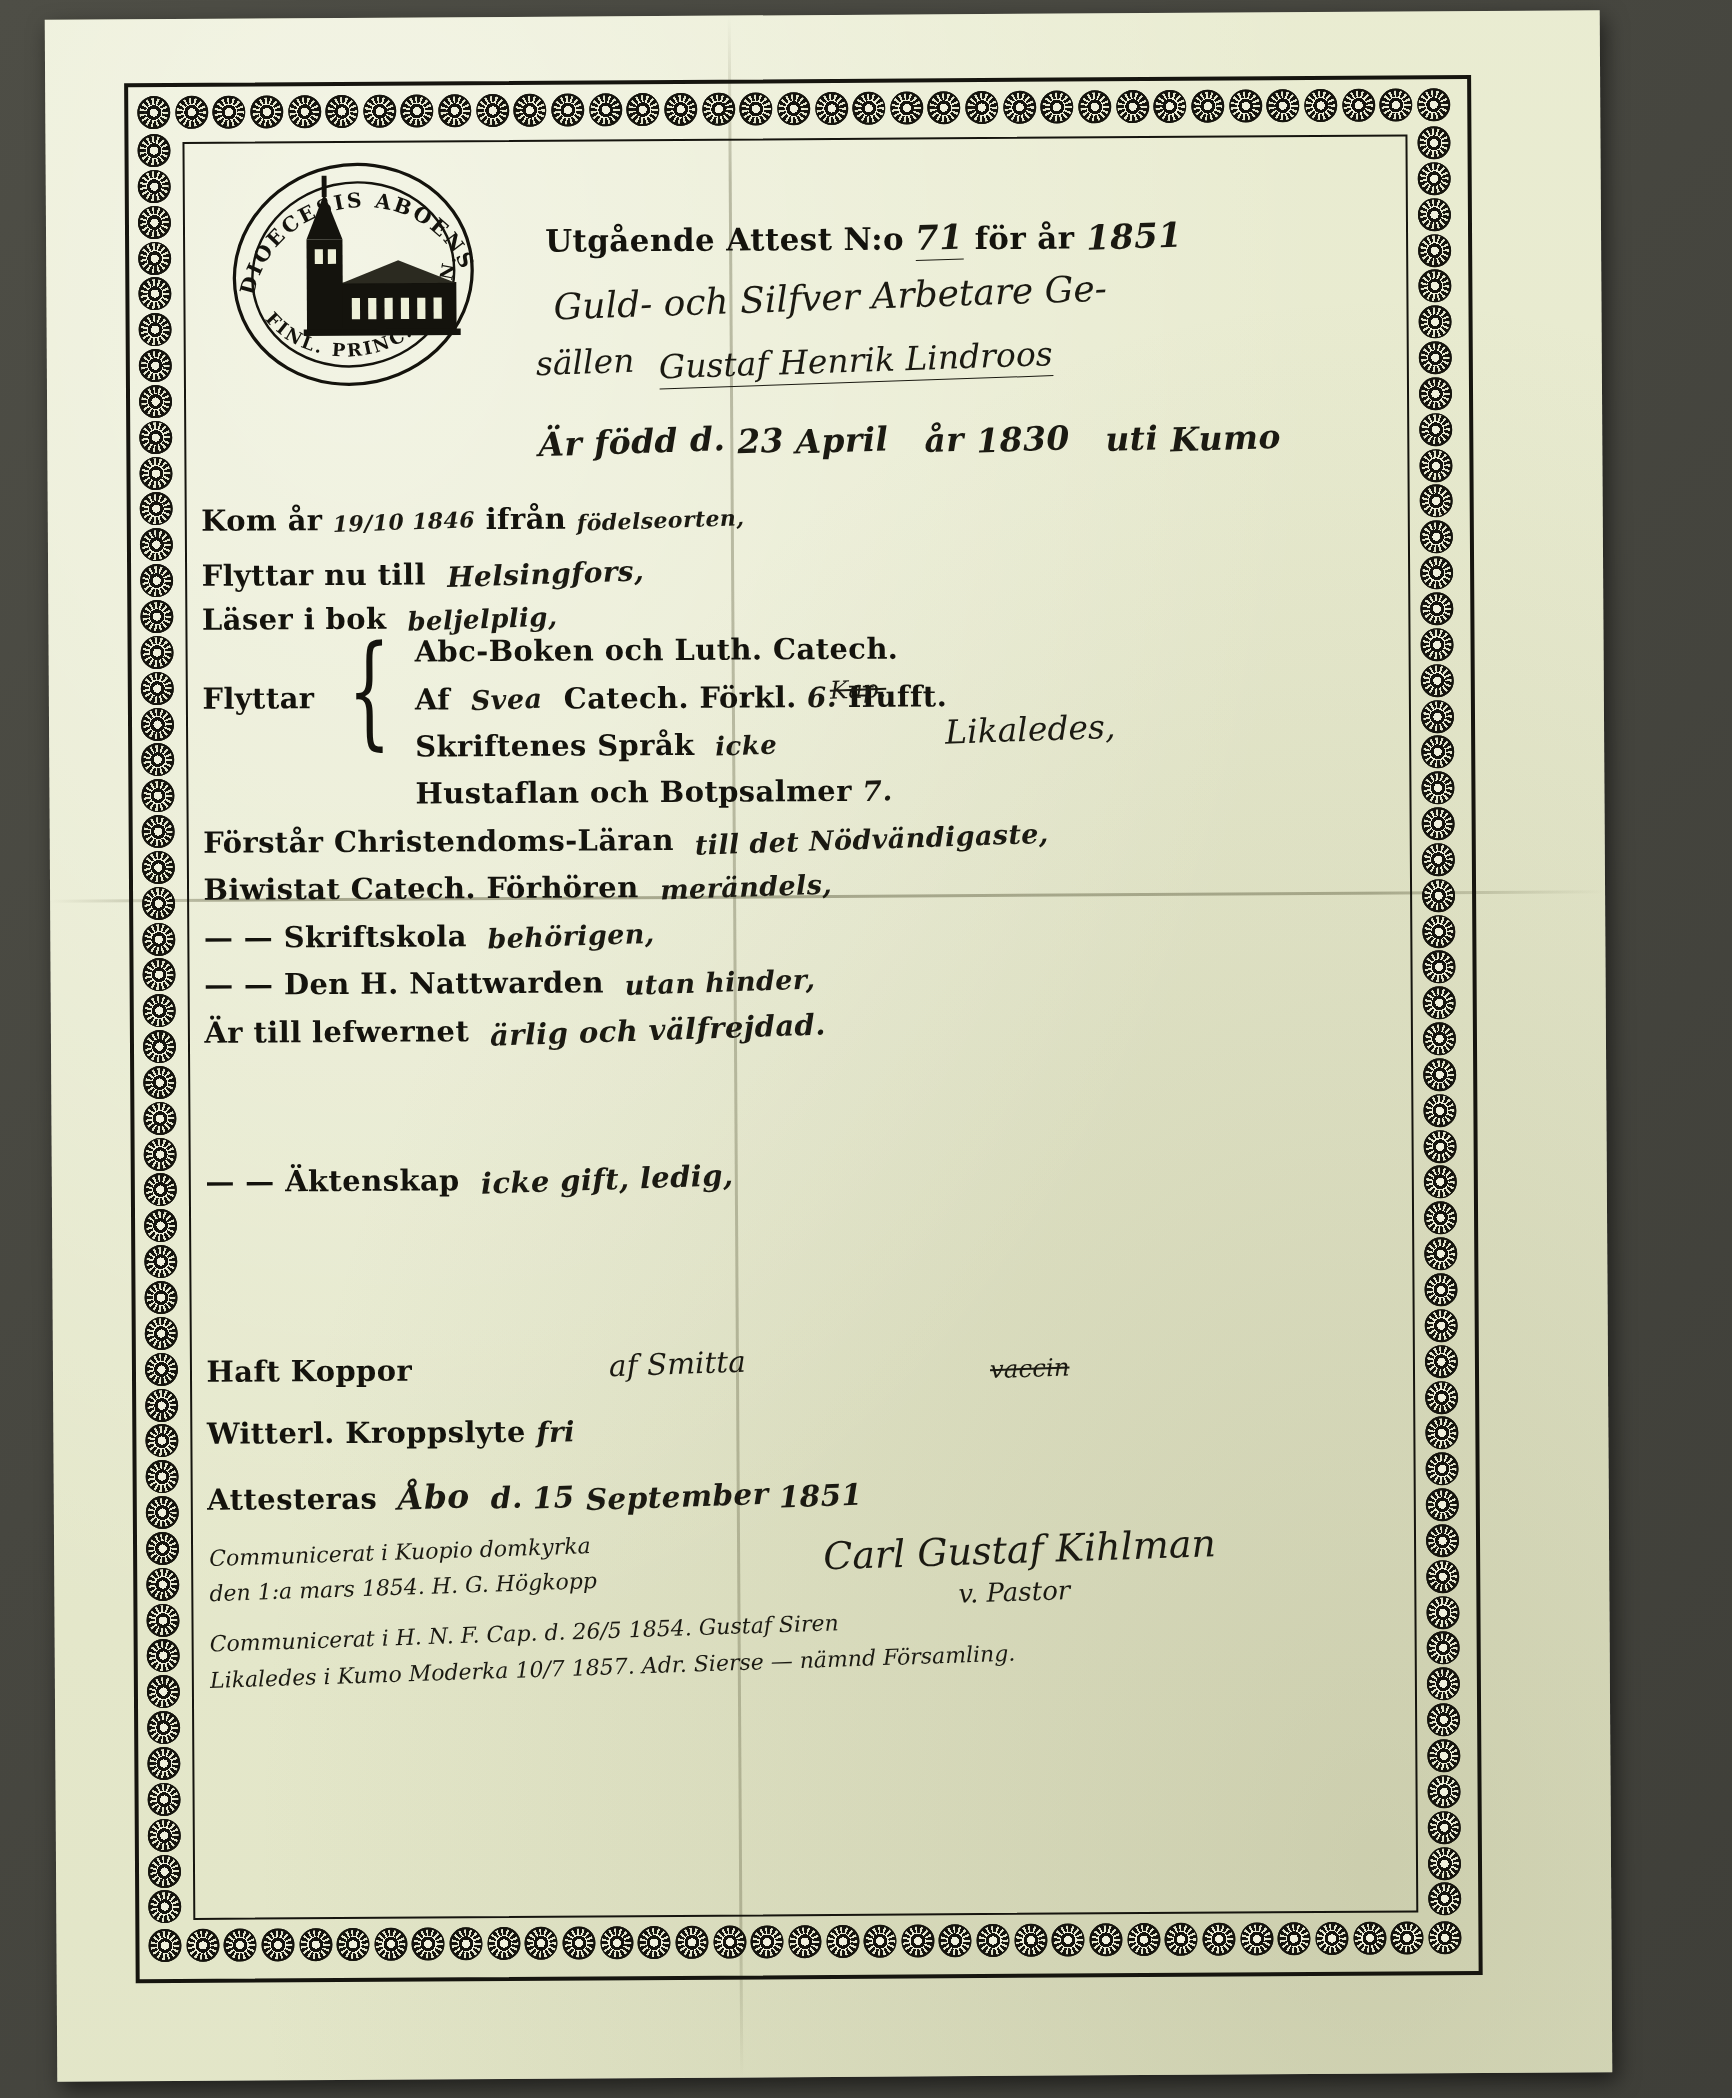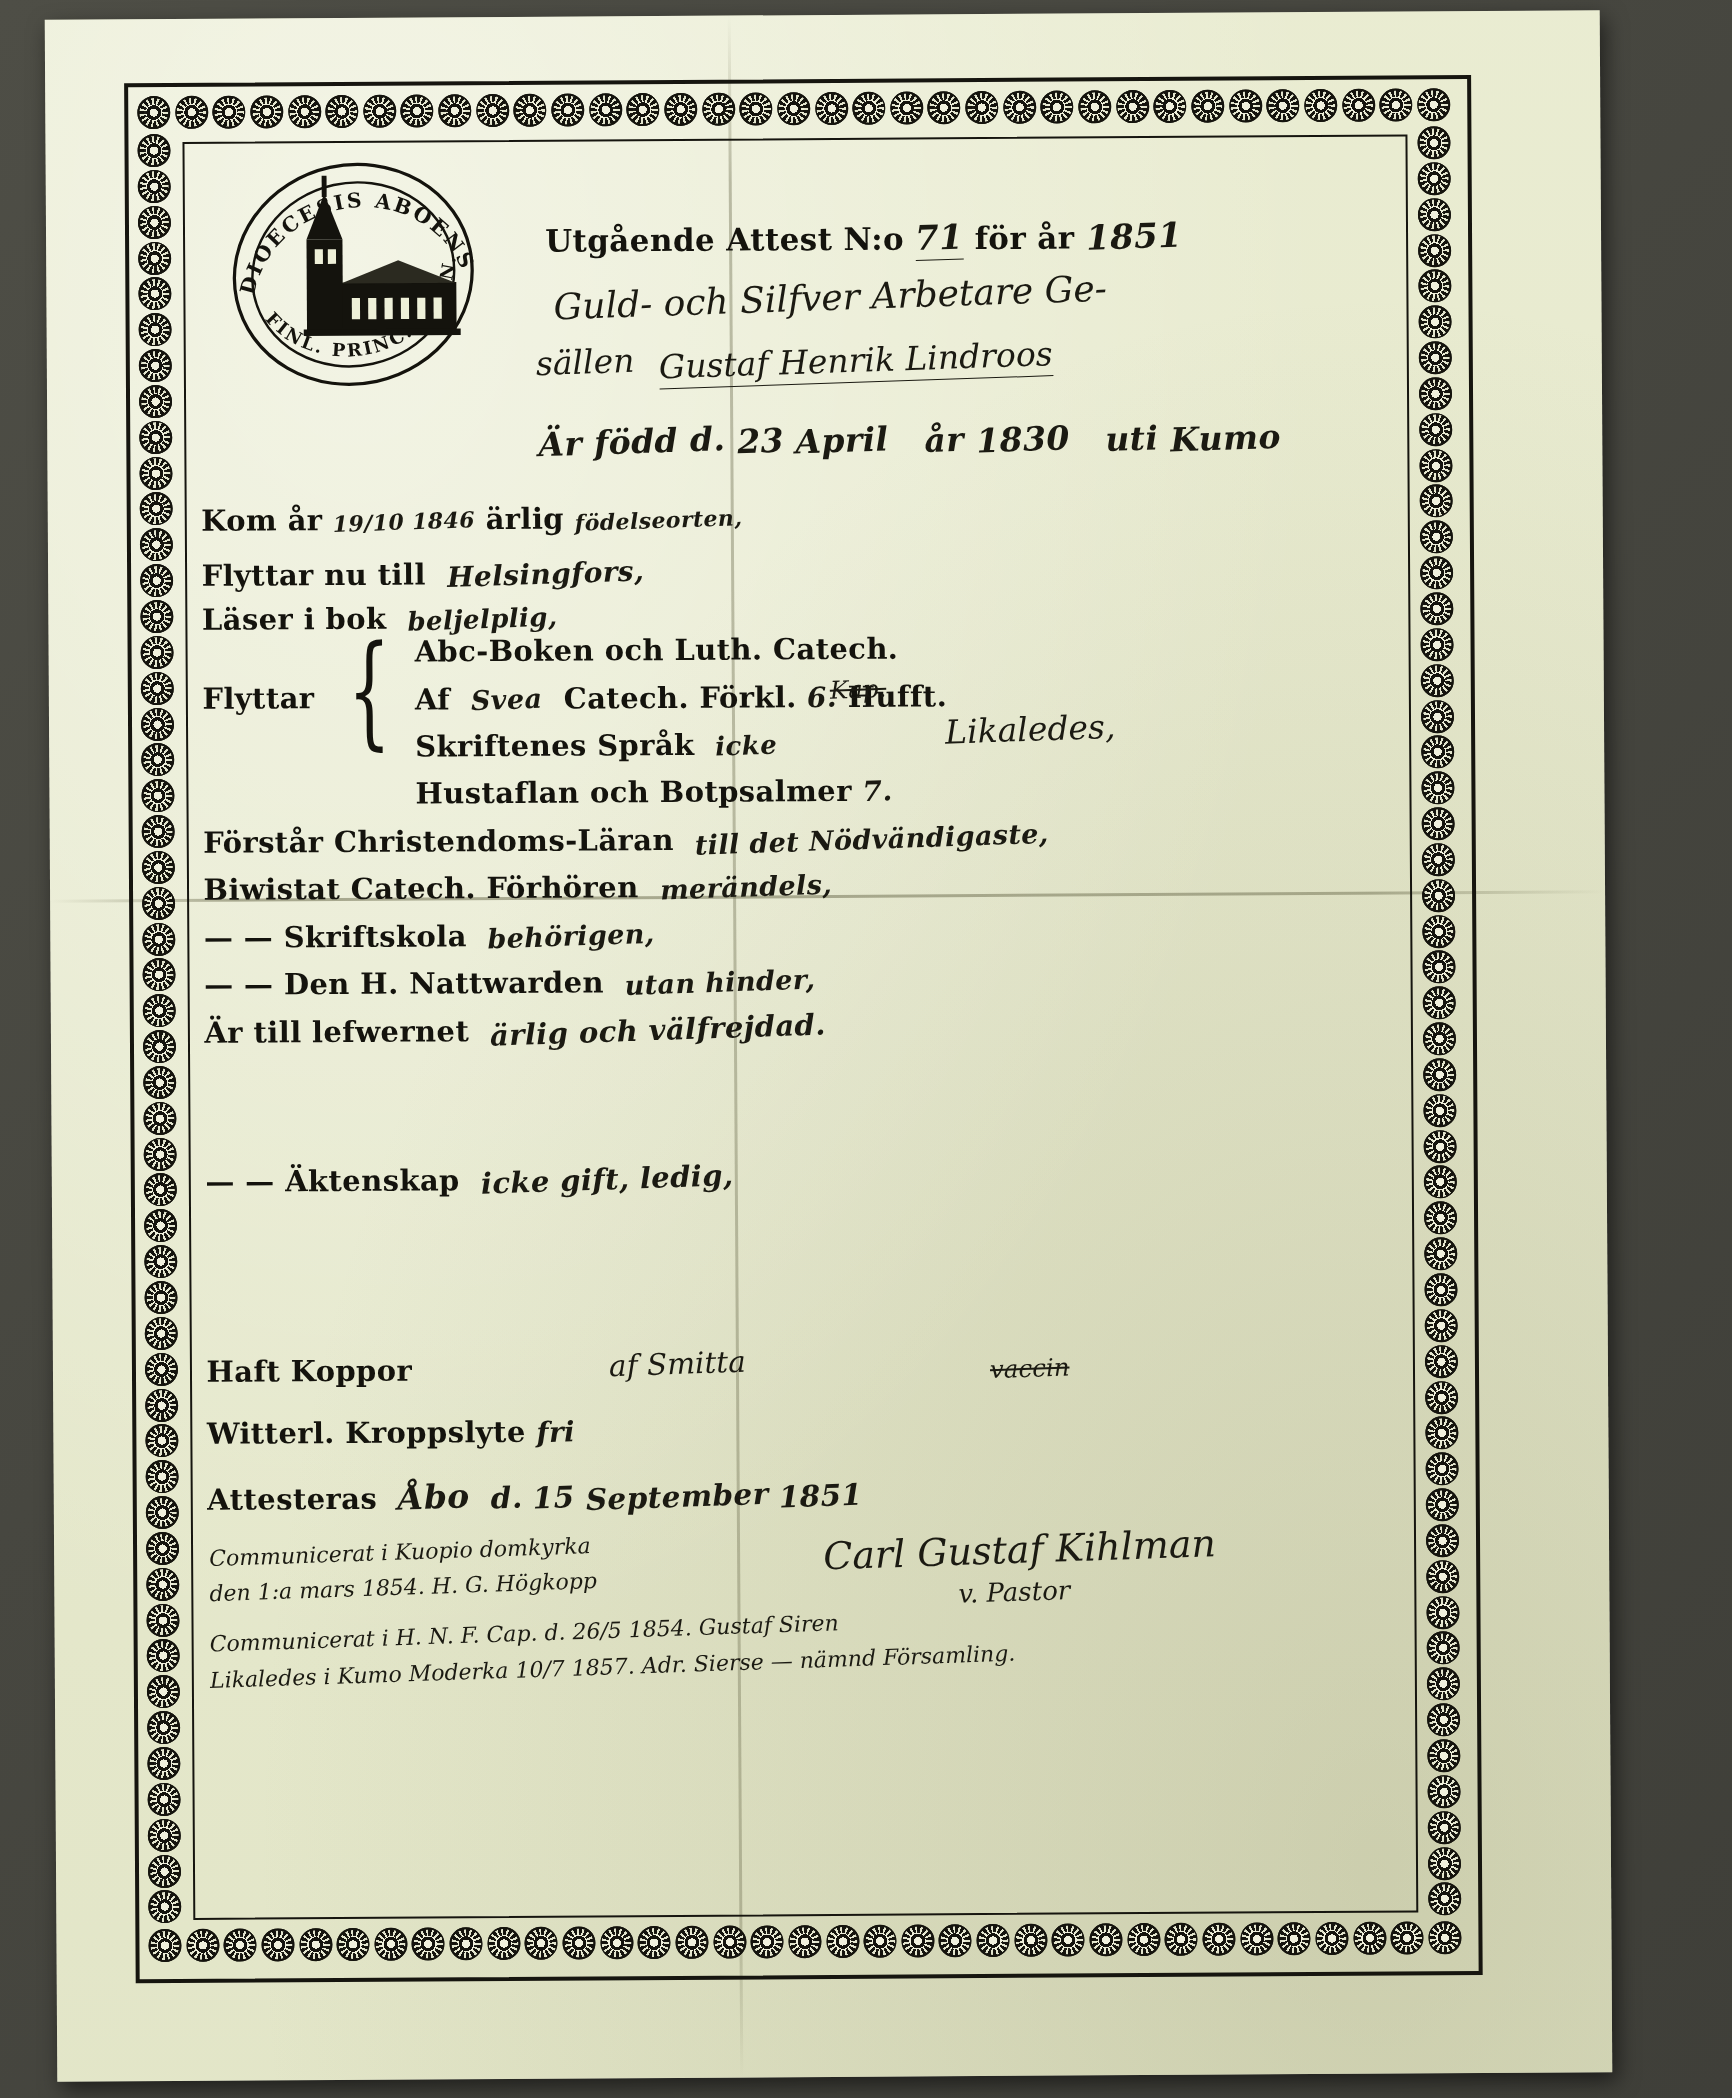--- a/index.html
+++ b/index.html
@@ -455,21 +455,21 @@
         <span class="hand">år</span>
         <span class="hand">1830</span>
         &nbsp;
         <span class="hand">uti</span>
         <span class="hand">Kumo</span>
       </div>
 
       <div class="line fraktur bl" id="l-kom">
         <span>Kom år</span>
         <span class="hand small">19/10 1846</span>
-        <span>ärlig</span>
+        <span>ifrån</span>
         <span class="hand small">födelseorten,</span>
       </div>
 
       <div class="line fraktur bl" id="l-flytt">
         <span>Flyttar nu till</span>
         &nbsp;<span class="hand" style="font-size:28px">Helsingfors,</span>
       </div>
 
       <div class="line fraktur bl" id="l-laser">
         <span>Läser i bok</span>

